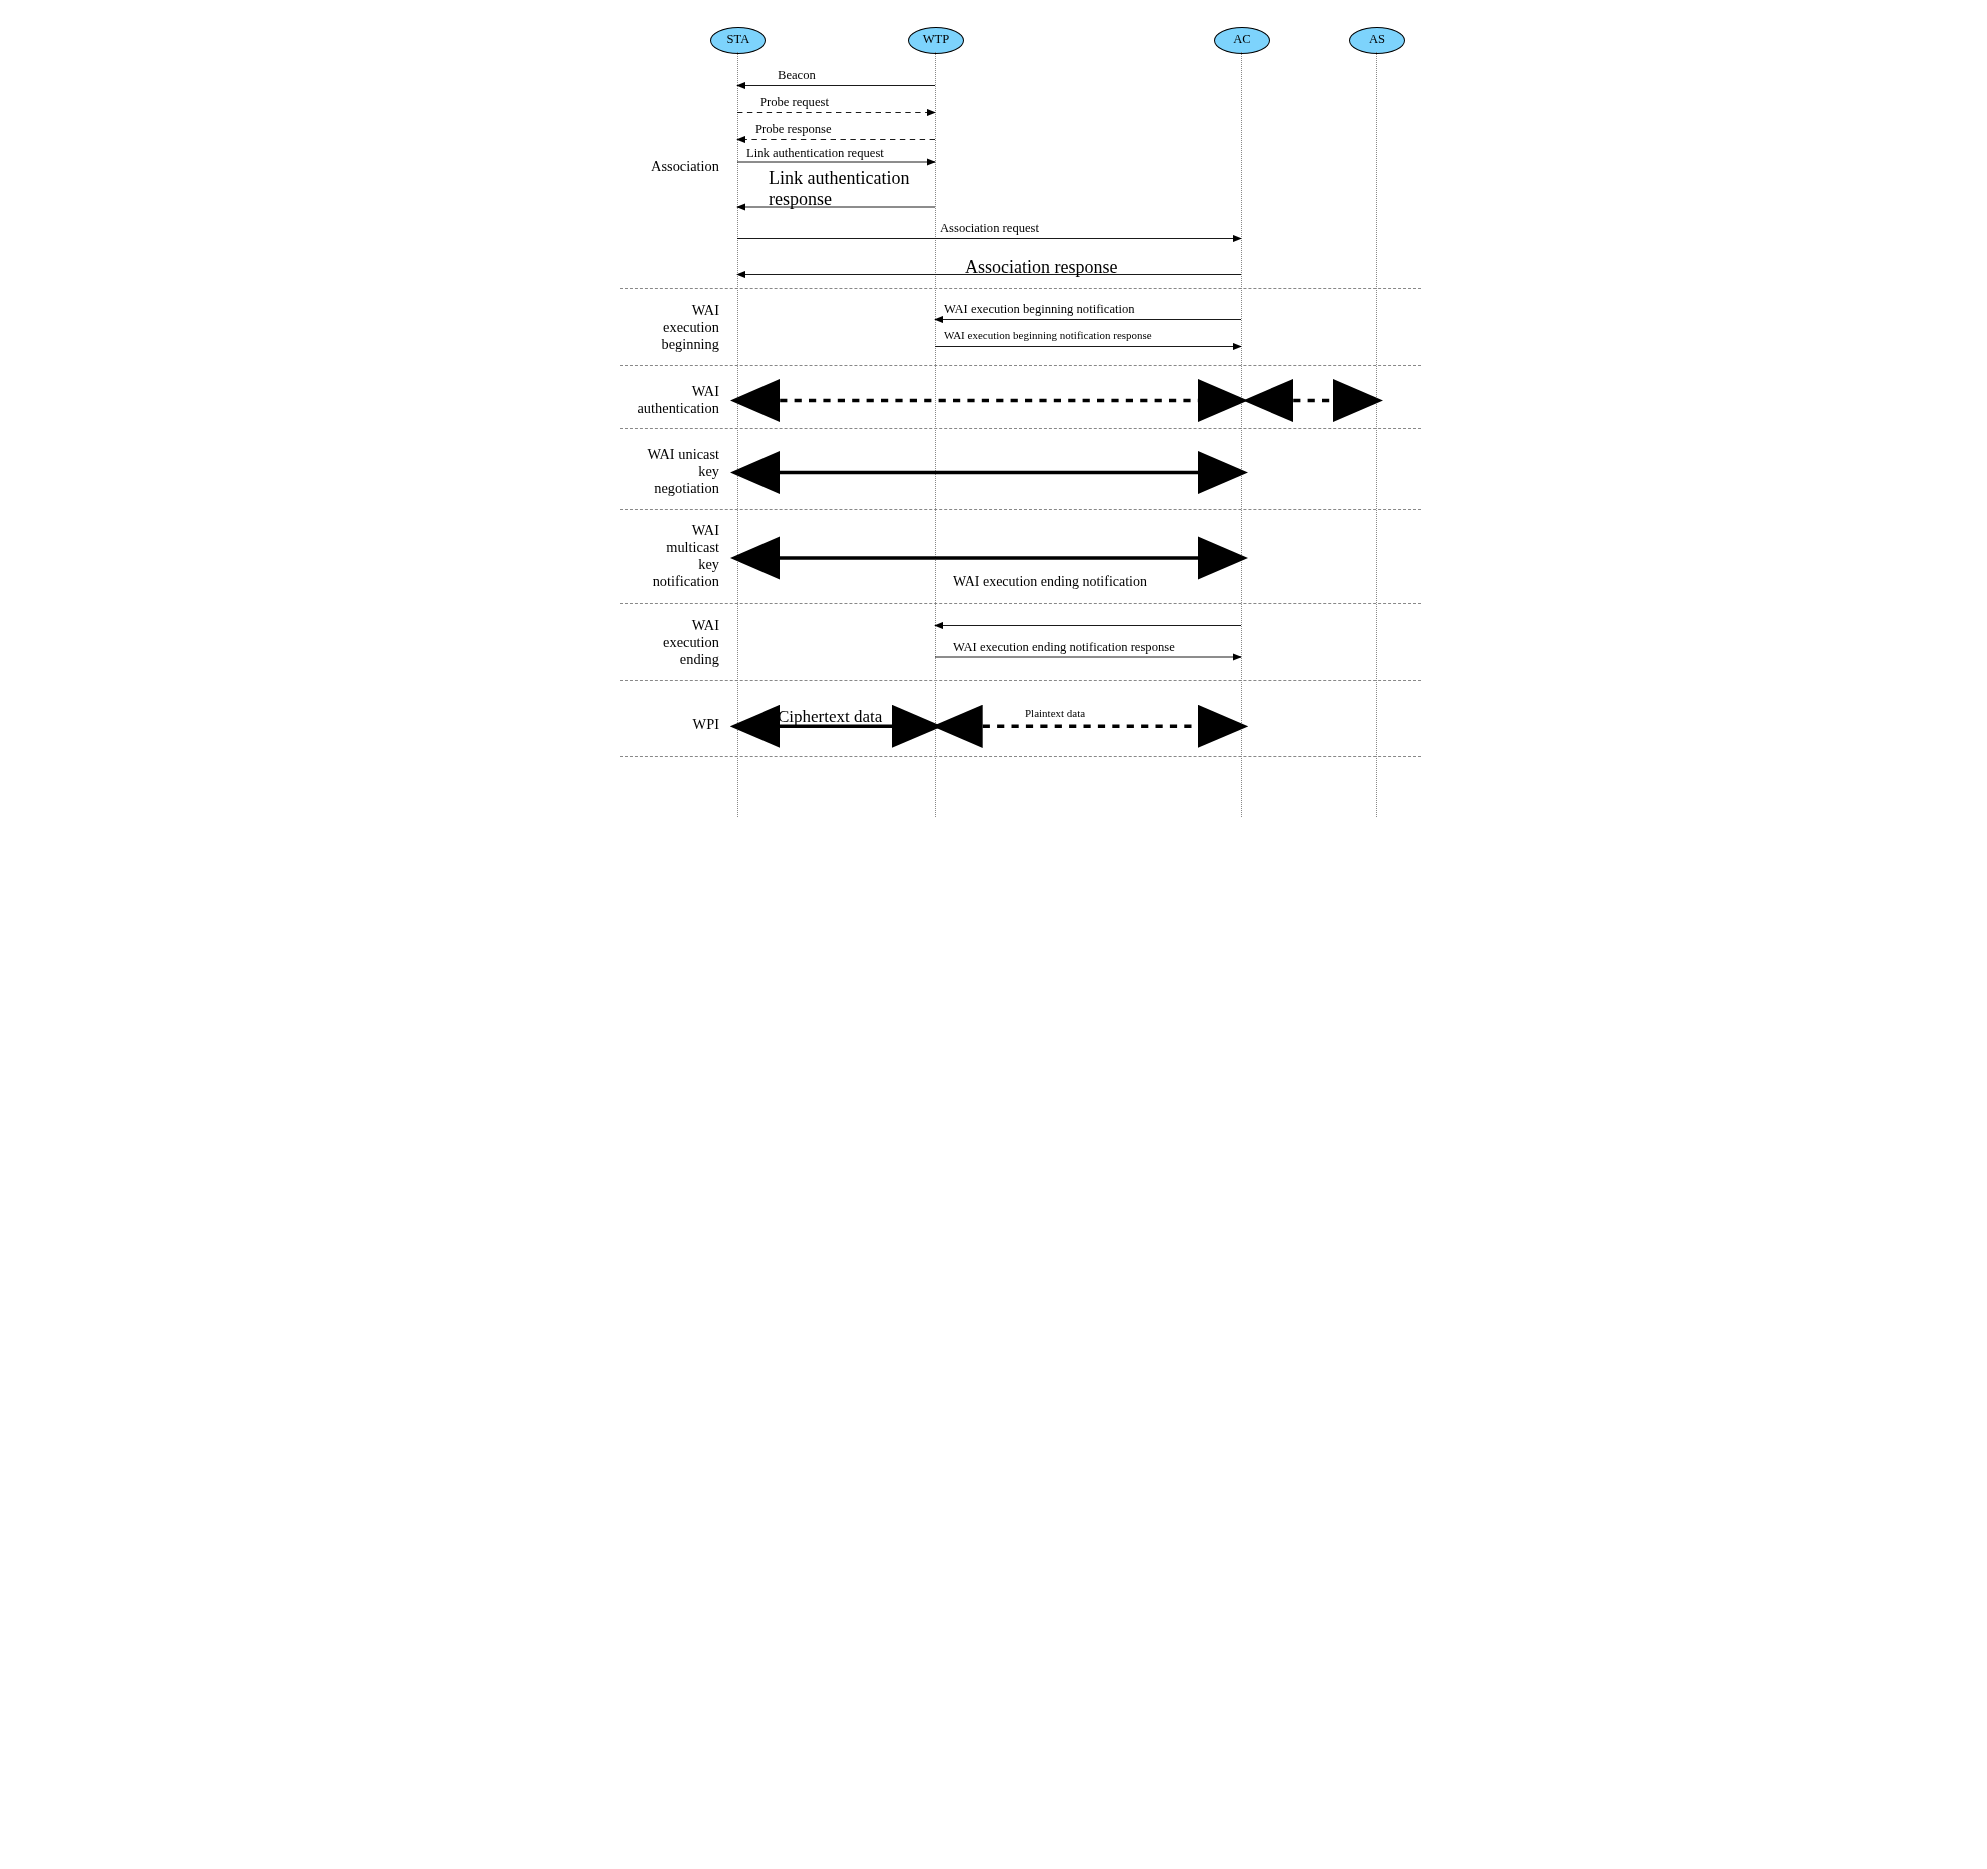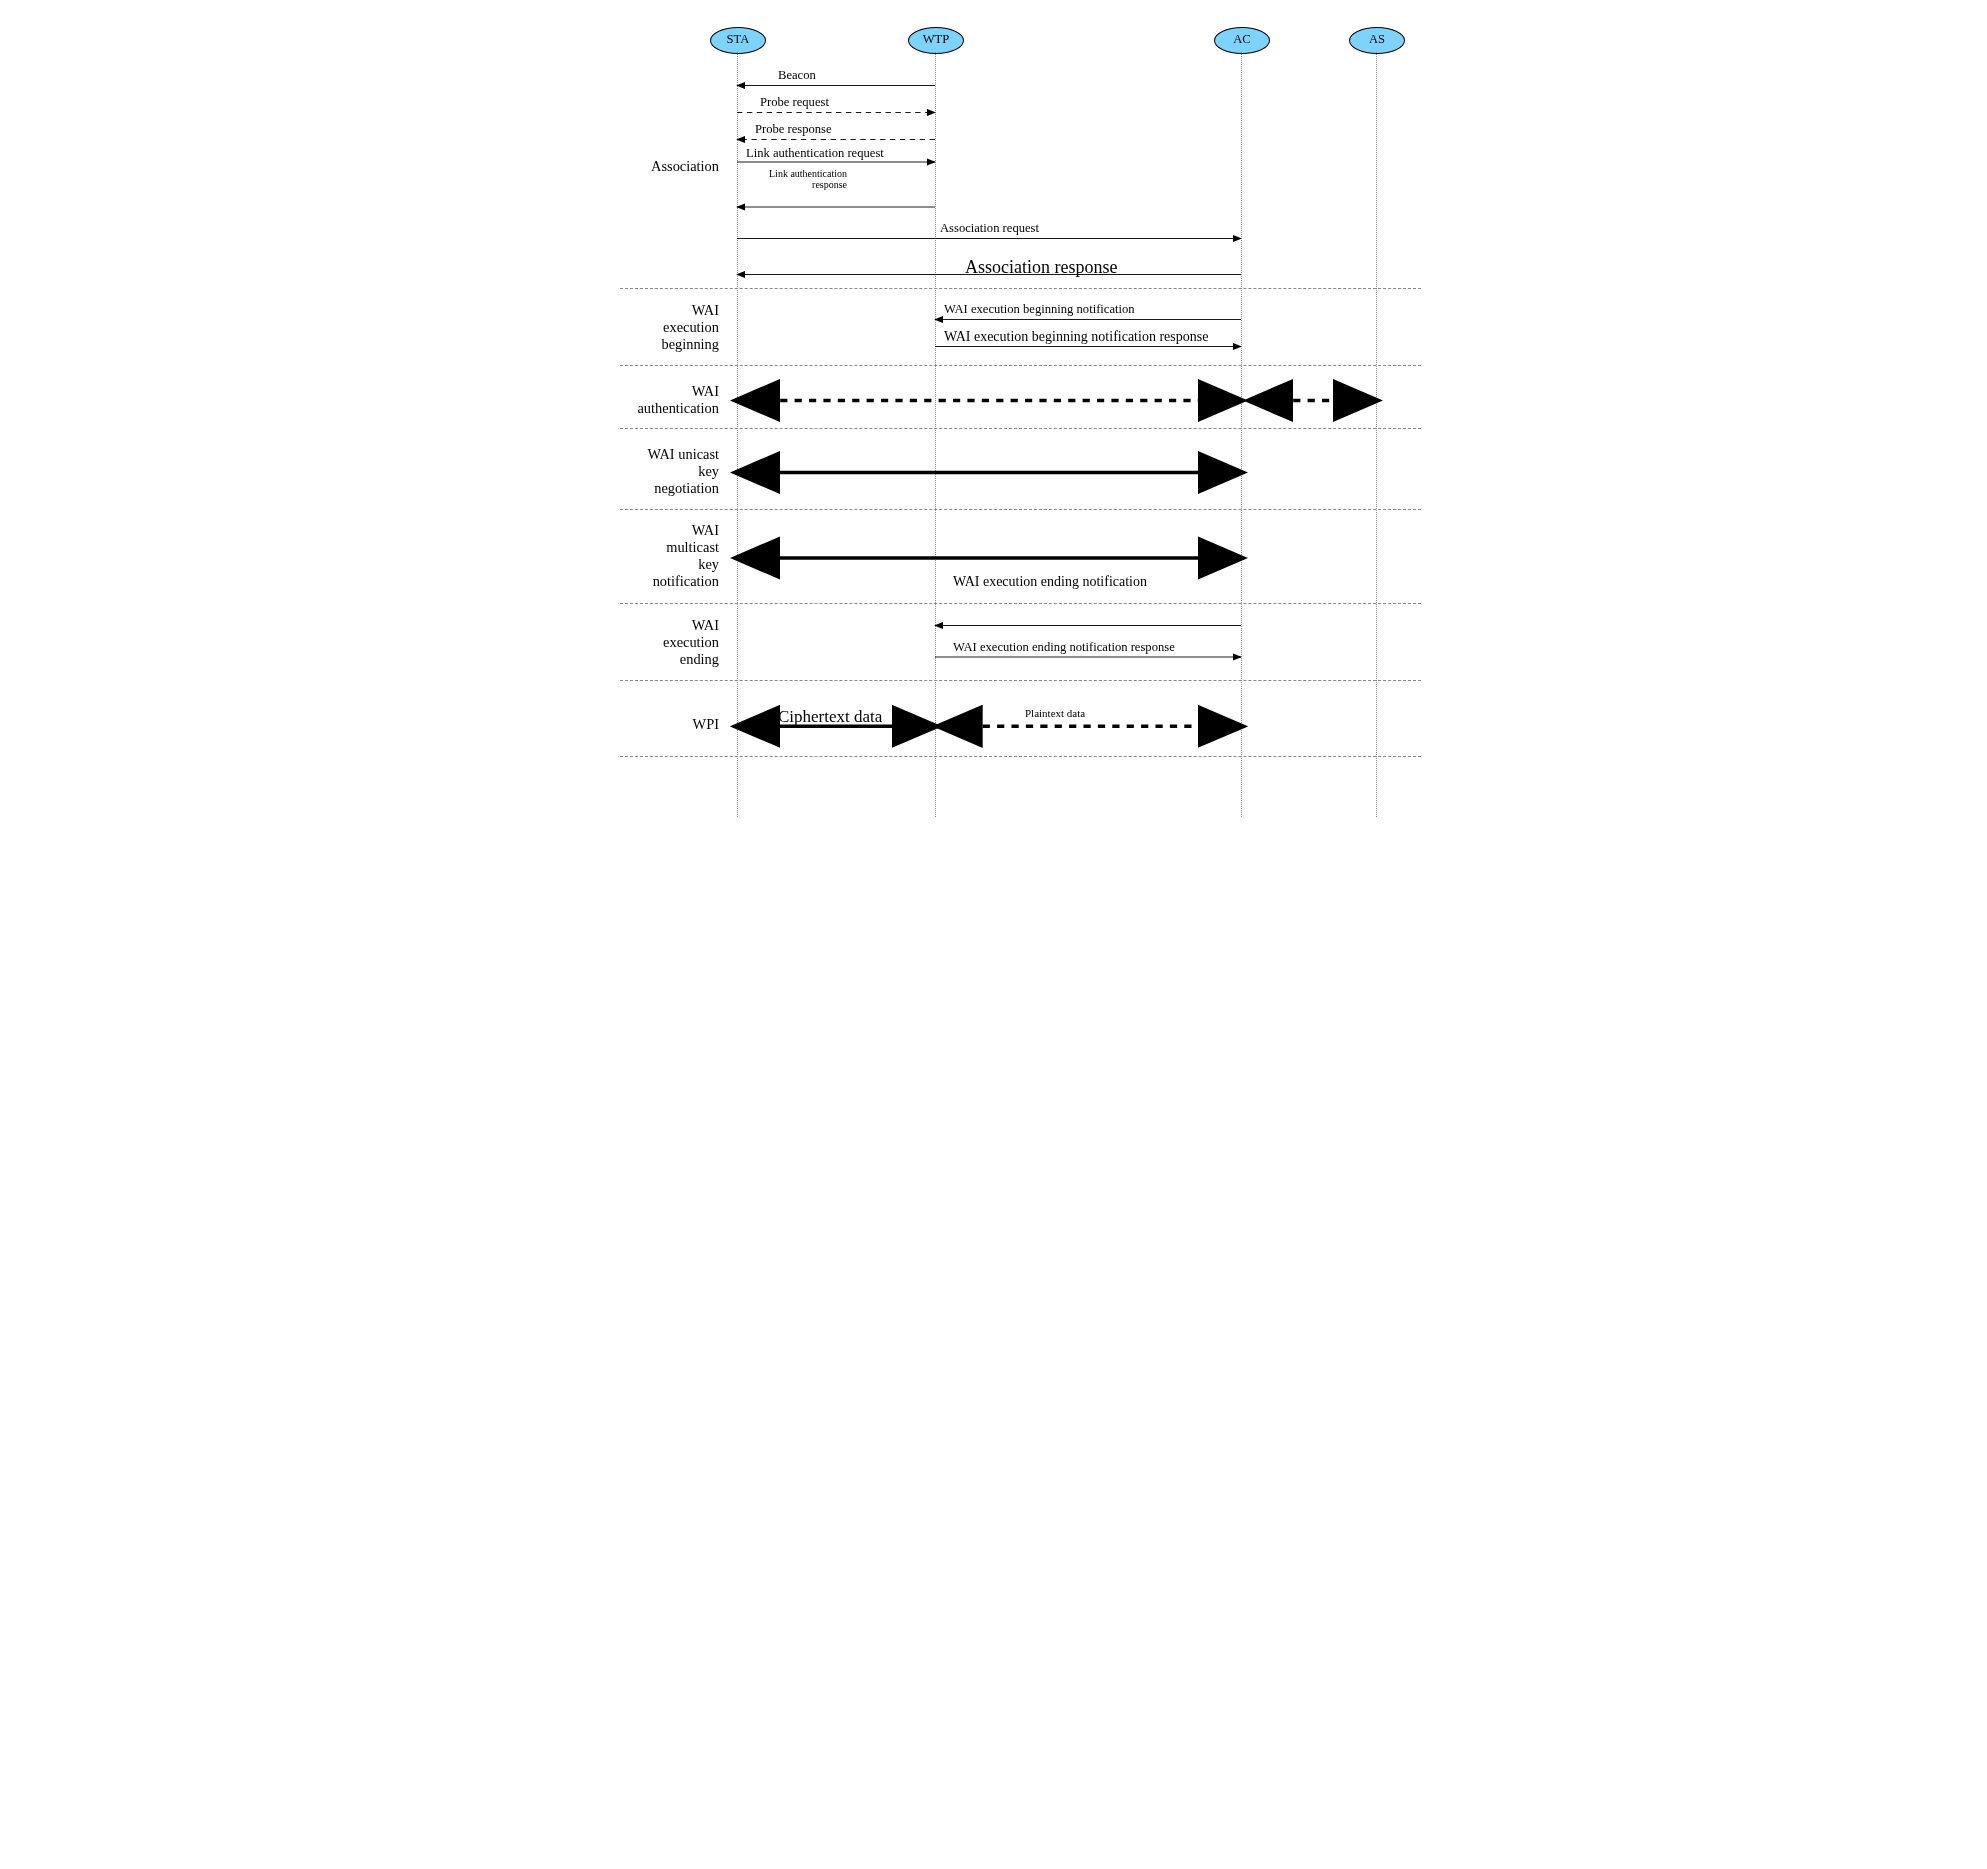--- a/index.html
+++ b/index.html
@@ -105,26 +105,26 @@
     <line x1="410" y1="710" x2="750" y2="710" stroke="#000" stroke-width="1" marker-end="url(#arr)"></line>
 
     <line x1="190" y1="787" x2="410" y2="787" stroke="#000" stroke-width="4" marker-start="url(#arrBigStart)" marker-end="url(#arrBig)"></line>
     <line x1="415" y1="787" x2="750" y2="787" stroke="#000" stroke-width="4" stroke-dasharray="8,8" marker-start="url(#arrBigStart)" marker-end="url(#arrBig)"></line>
   </svg>
 
   <div style="position:absolute;left:212px;top:50px;font-size:12.6px">Beacon</div>
   <div style="position:absolute;left:194px;top:77px;font-size:12.6px">Probe request</div>
   <div style="position:absolute;left:189px;top:104px;font-size:12.6px">Probe response</div>
   <div style="position:absolute;left:180px;top:128px;font-size:12.6px">Link authentication request</div>
-  <div style="position:absolute;left:203px;top:150px;font-size:10px;text-align:right;white-space:pre-line">Link authentication
+  <div style="position:absolute;left:203px;top:150px;font-size:18px;text-align:left;white-space:pre-line">Link authentication
 response</div>
   <div style="position:absolute;left:374px;top:203px;font-size:12.6px">Association request</div>
   <div style="position:absolute;left:399px;top:239px;font-size:18px">Association response</div>
   <div style="position:absolute;left:378px;top:284px;font-size:12.6px">WAI execution beginning notification</div>
-  <div style="position:absolute;left:378px;top:311px;font-size:14px">WAI execution beginning notification response</div>
+  <div style="position:absolute;left:378px;top:311px;font-size:11px">WAI execution beginning notification response</div>
   <div style="position:absolute;left:387px;top:556px;font-size:14px">WAI execution ending notification</div>
   <div style="position:absolute;left:387px;top:622px;font-size:12.6px">WAI execution ending notification response</div>
   <div style="position:absolute;left:212px;top:689px;font-size:17px">Ciphertext data</div>
   <div style="position:absolute;left:459px;top:689px;font-size:11px">Plaintext data</div>
 
   <div class="phase-label" style="top:140px">Association</div>
   <div class="phase-label" style="top:284px;white-space:pre-line">WAI
 execution
 beginning</div>
   <div class="phase-label" style="top:365px;white-space:pre-line">WAI

